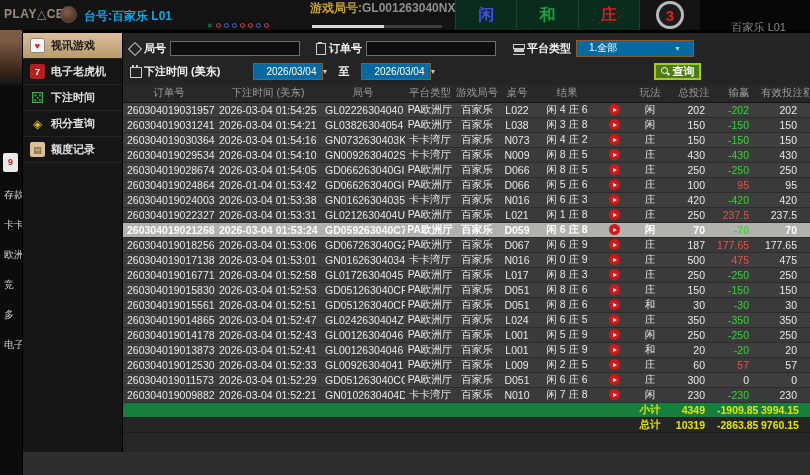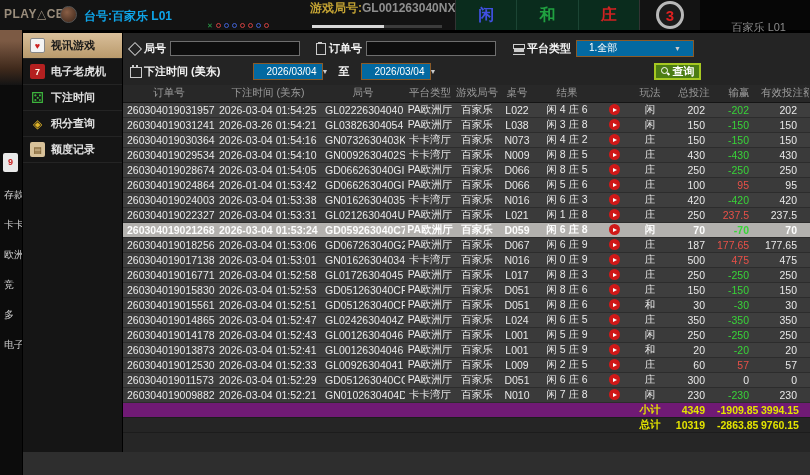--- a/index.html
+++ b/index.html
@@ -99,21 +99,21 @@
   td.l { text-align:left; padding-left:4px; }
   td.c, th { text-align:center; }
   td.r { text-align:right; padding-right:12px; }
   .win-neg { color:#38d438 !important; }
   .win-pos { color:#e85048 !important; }
   .status { color:#2fce3a !important; text-align:left; padding-left:6px; }
   .playbtn { width:11px; height:11px; border-radius:50%; background:#d01818; margin:0 auto;
              display:flex; align-items:center; justify-content:center; cursor:pointer; }
   .playbtn::before { content:""; border-left:4px solid #fff; border-top:2.5px solid transparent;
                      border-bottom:2.5px solid transparent; margin-left:1px; }
-  tr.totals td { background:#701a75; color:#e3e300; font-weight:bold; height:15px; border-bottom:1px solid #1c1c1c; border-top:1px solid #4a4a4a; }
+  tr.totals td { background:#15803d; color:#e3e300; font-weight:bold; height:15px; border-bottom:1px solid #1c1c1c; border-top:1px solid #4a4a4a; }
   tr.totals.grand td { background:#252525; }
 </style>
 </head>
 <body>
 
 <div class="screen">
 
   <div class="topbar">
     <div class="logo">PLAY△CE</div>
     <div class="dealer-avatar"></div>
@@ -267,21 +267,21 @@
                     <span class="playbtn"></span>
                   </td>
                   <td class="c">闲</td>
                   <td class="r">202</td>
                   <td class="r win-neg">-202</td>
                   <td class="r">202</td>
                   <td class="status">已结算</td>
                 </tr>
                 <tr>
                   <td class="l">260304019031241</td>
-                  <td class="l">2026-03-26 01:54:21</td>
+                  <td class="l">2026-03-04 01:54:21</td>
                   <td class="l">GL03826304054</td>
                   <td class="c">PA欧洲厅</td>
                   <td class="c">百家乐</td>
                   <td class="c">L038</td>
                   <td class="c">闲 3 庄 8</td>
                   <td class="c">
                     <span class="playbtn"></span>
                   </td>
                   <td class="c">闲</td>
                   <td class="r">150</td>

